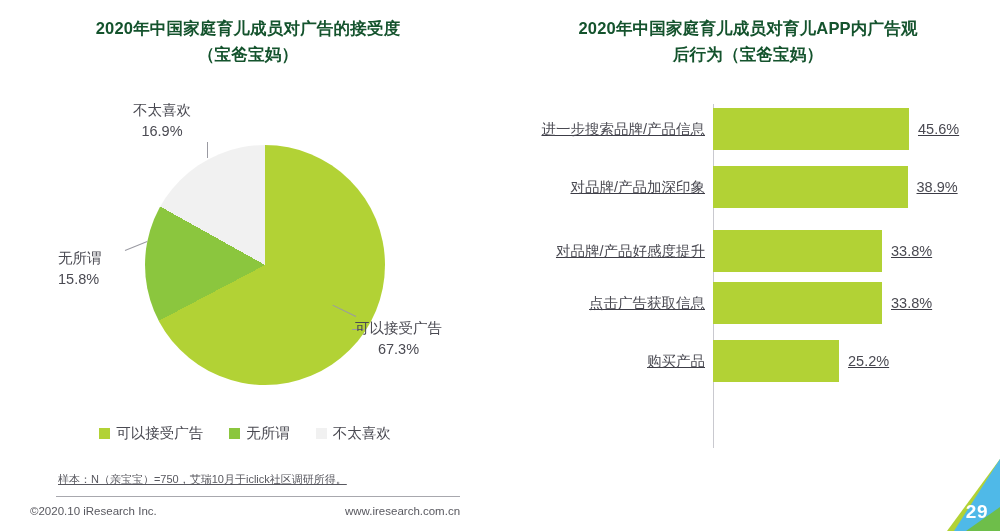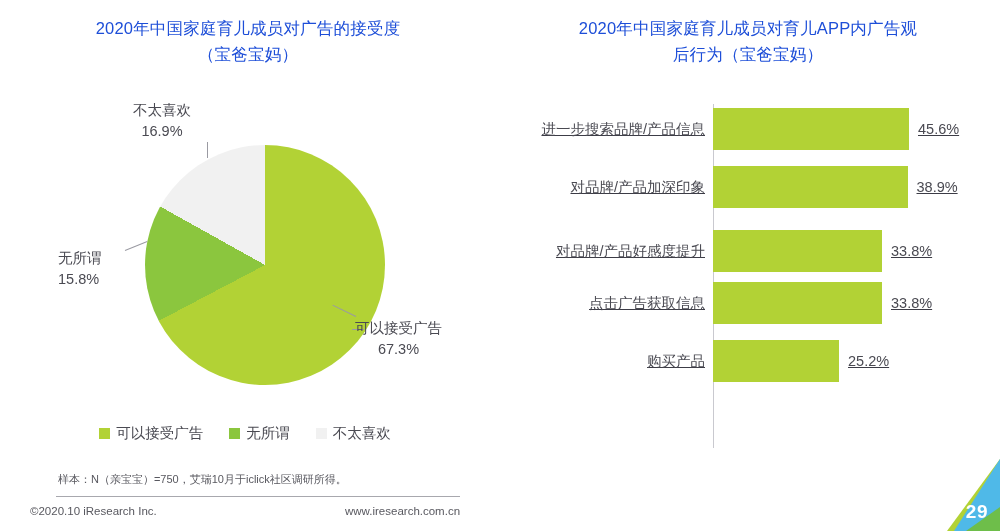--- a/index.html
+++ b/index.html
@@ -33,24 +33,24 @@
   #panel-left  { left: 0px;   width: 490px; }
   #panel-right { left: 490px; width: 510px; }
 
   .panel-title {
     position: absolute;
     left: 28px;
     right: 22px;
     top: 16px;
     text-align: center;
     font-size: 16.5px;
-    font-weight: normal;
+    font-weight: bold;
     line-height: 1.55;
     letter-spacing: 0.2px;
-    color: #1d4ed8;
+    color: #14532d;
   }
 
   
   #pie-wrap {
     position: absolute;
     left: 145px;
     top: 145px;
     width: 240px;
     height: 240px;
   }
@@ -151,20 +151,21 @@
     margin-left: 9px;
     white-space: nowrap;
   }
 
   
   .footnote {
     position: absolute;
     font-size: 11px;
     color: #58585f;
     white-space: nowrap;
+    text-decoration: underline;
   }
   #footnote-left  { left: 58px;  top: 472px; }
 
   .hr {
     position: absolute;
     height: 1px;
     background: #a8a8ae;
   }
   #hr-left  { left: 56px;  top: 496px; width: 404px; }
 

